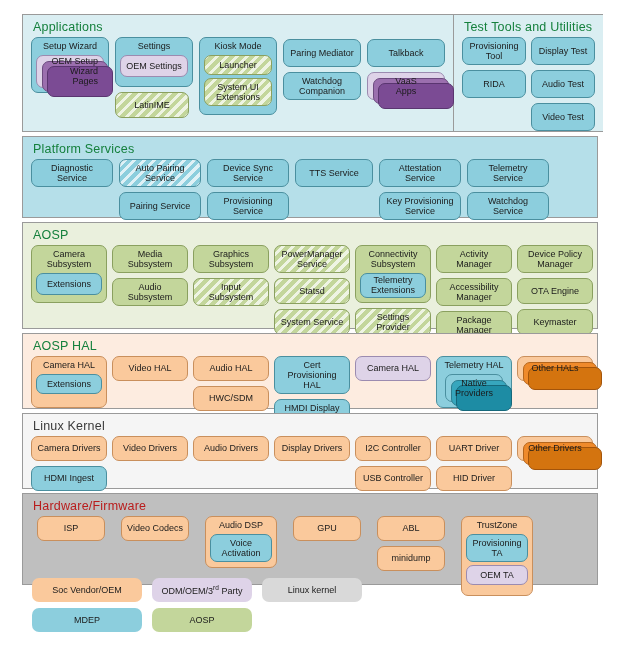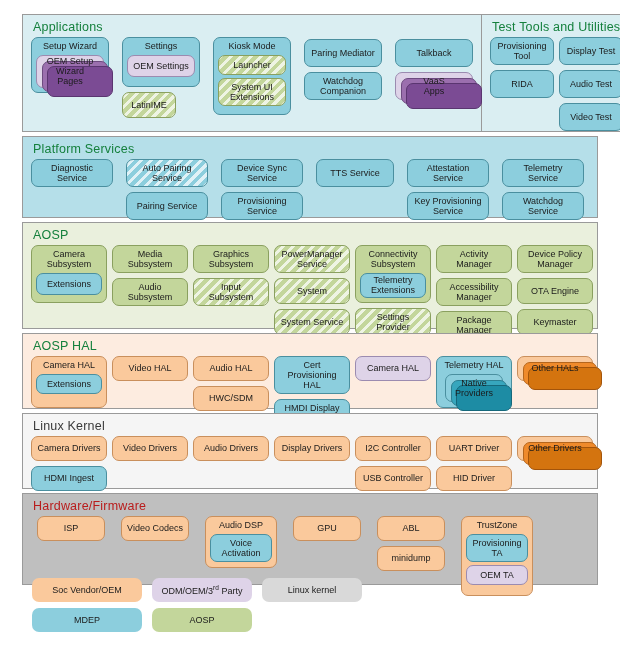--- a/index.html
+++ b/index.html
@@ -34,21 +34,21 @@
     color: #15803d;
     padding: 5px 0 3px 10px;
     letter-spacing: .2px;
     font-weight: 400;
   }
   .layer-body {
     display: flex;
     flex-wrap: nowrap;
     align-items: flex-start;
     padding: 0 8px 8px 8px;
-    gap: 13px;
+    gap: 6px;
   }
 
   .layer.apps      { background: #daeef2; }
   .layer.platform  { background: #b5dfe9; }
   .layer.aosp      { background: #eaf0dd; }
   .layer.hal       { background: #fdece0; }
   .layer.kernel    { background: #f5f5f5; }
   .layer.hw        { background: #bfbfbf; }
   .layer.hw .layer-title { color: #b91c1c; }
 
@@ -174,35 +174,35 @@
 
   <div class="toprow">
 
     <div class="layer apps" style="height:118px;">
       <div class="layer-title">Applications</div>
       <div class="layer-body">
 
         <div class="col">
           <div class="node c-mdep group" style="width:78px;height:56px;">
             <span class="glabel">Setup Wizard</span>
-            <div class="node c-odm stack s-purple stack-host" style="min-height:26px;">
+            <div class="node c-odm stack s-purple stack-host" style="min-height:26px;text-align:right;">
               <span>OEM Setup
 Wizard Pages</span>
             </div>
           </div>
         </div>
 
         <div class="col">
           <div class="node c-mdep group" style="width:78px;height:50px;">
             <span class="glabel">Settings</span>
             <div class="node c-odm" style="min-height:22px;">
               <span>OEM Settings</span>
             </div>
           </div>
-          <div class="node hatch" style="width:54px;">
+          <div class="node hatch" style="width:74px;">
             <span>LatinIME</span>
           </div>
         </div>
 
         <div class="col">
           <div class="node c-mdep group" style="width:78px;height:78px;">
             <span class="glabel">Kiosk Mode</span>
             <div class="node hatch" style="min-height:20px;">
               <span>Launcher</span>
             </div>
@@ -332,21 +332,21 @@
           <span>Graphics
 Subsystem</span></div>
         <div class="node hatch" style="width:76px;min-height:26px;">
           <span>Input Subsystem</span></div>
       </div>
       <div class="col">
         <div class="node hatch" style="width:76px;min-height:26px;">
           <span>PowerManager
 Service</span></div>
         <div class="node hatch" style="width:76px;min-height:26px;">
-          <span>System</span></div>
+          <span>Statsd</span></div>
         <div class="node hatch" style="width:76px;min-height:26px;">
           <span>System Service</span></div>
       </div>
       <div class="col">
         <div class="node c-aosp group" style="width:76px;height:58px;">
           <span class="glabel">Connectivity
 Subsystem</span>
           <div class="node c-mdep" style="min-height:22px;">
             <span>Telemetry
 Extensions</span></div>

